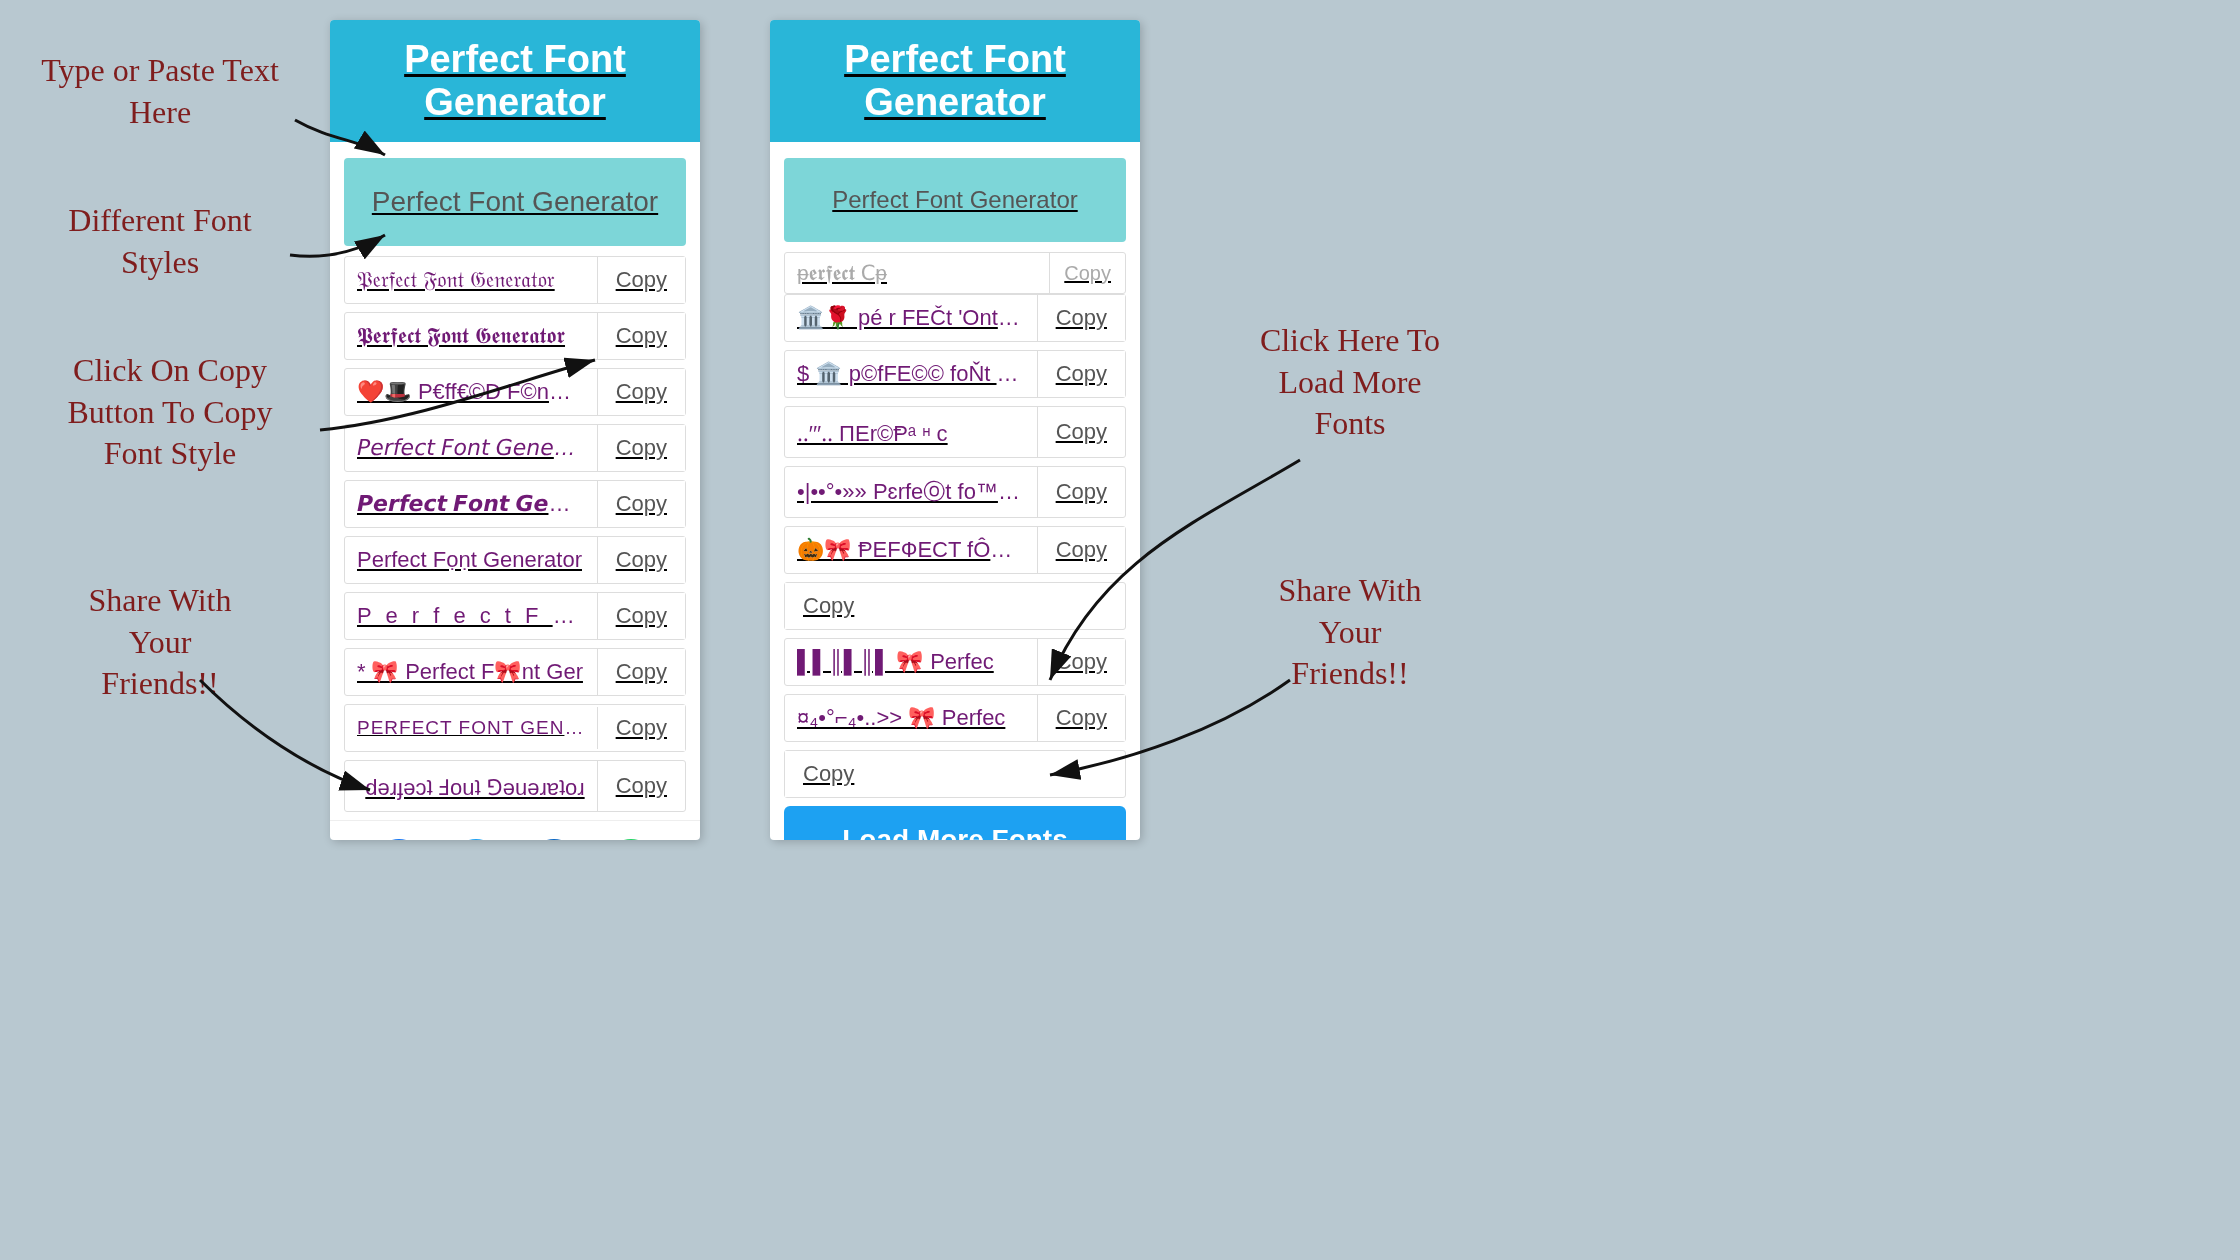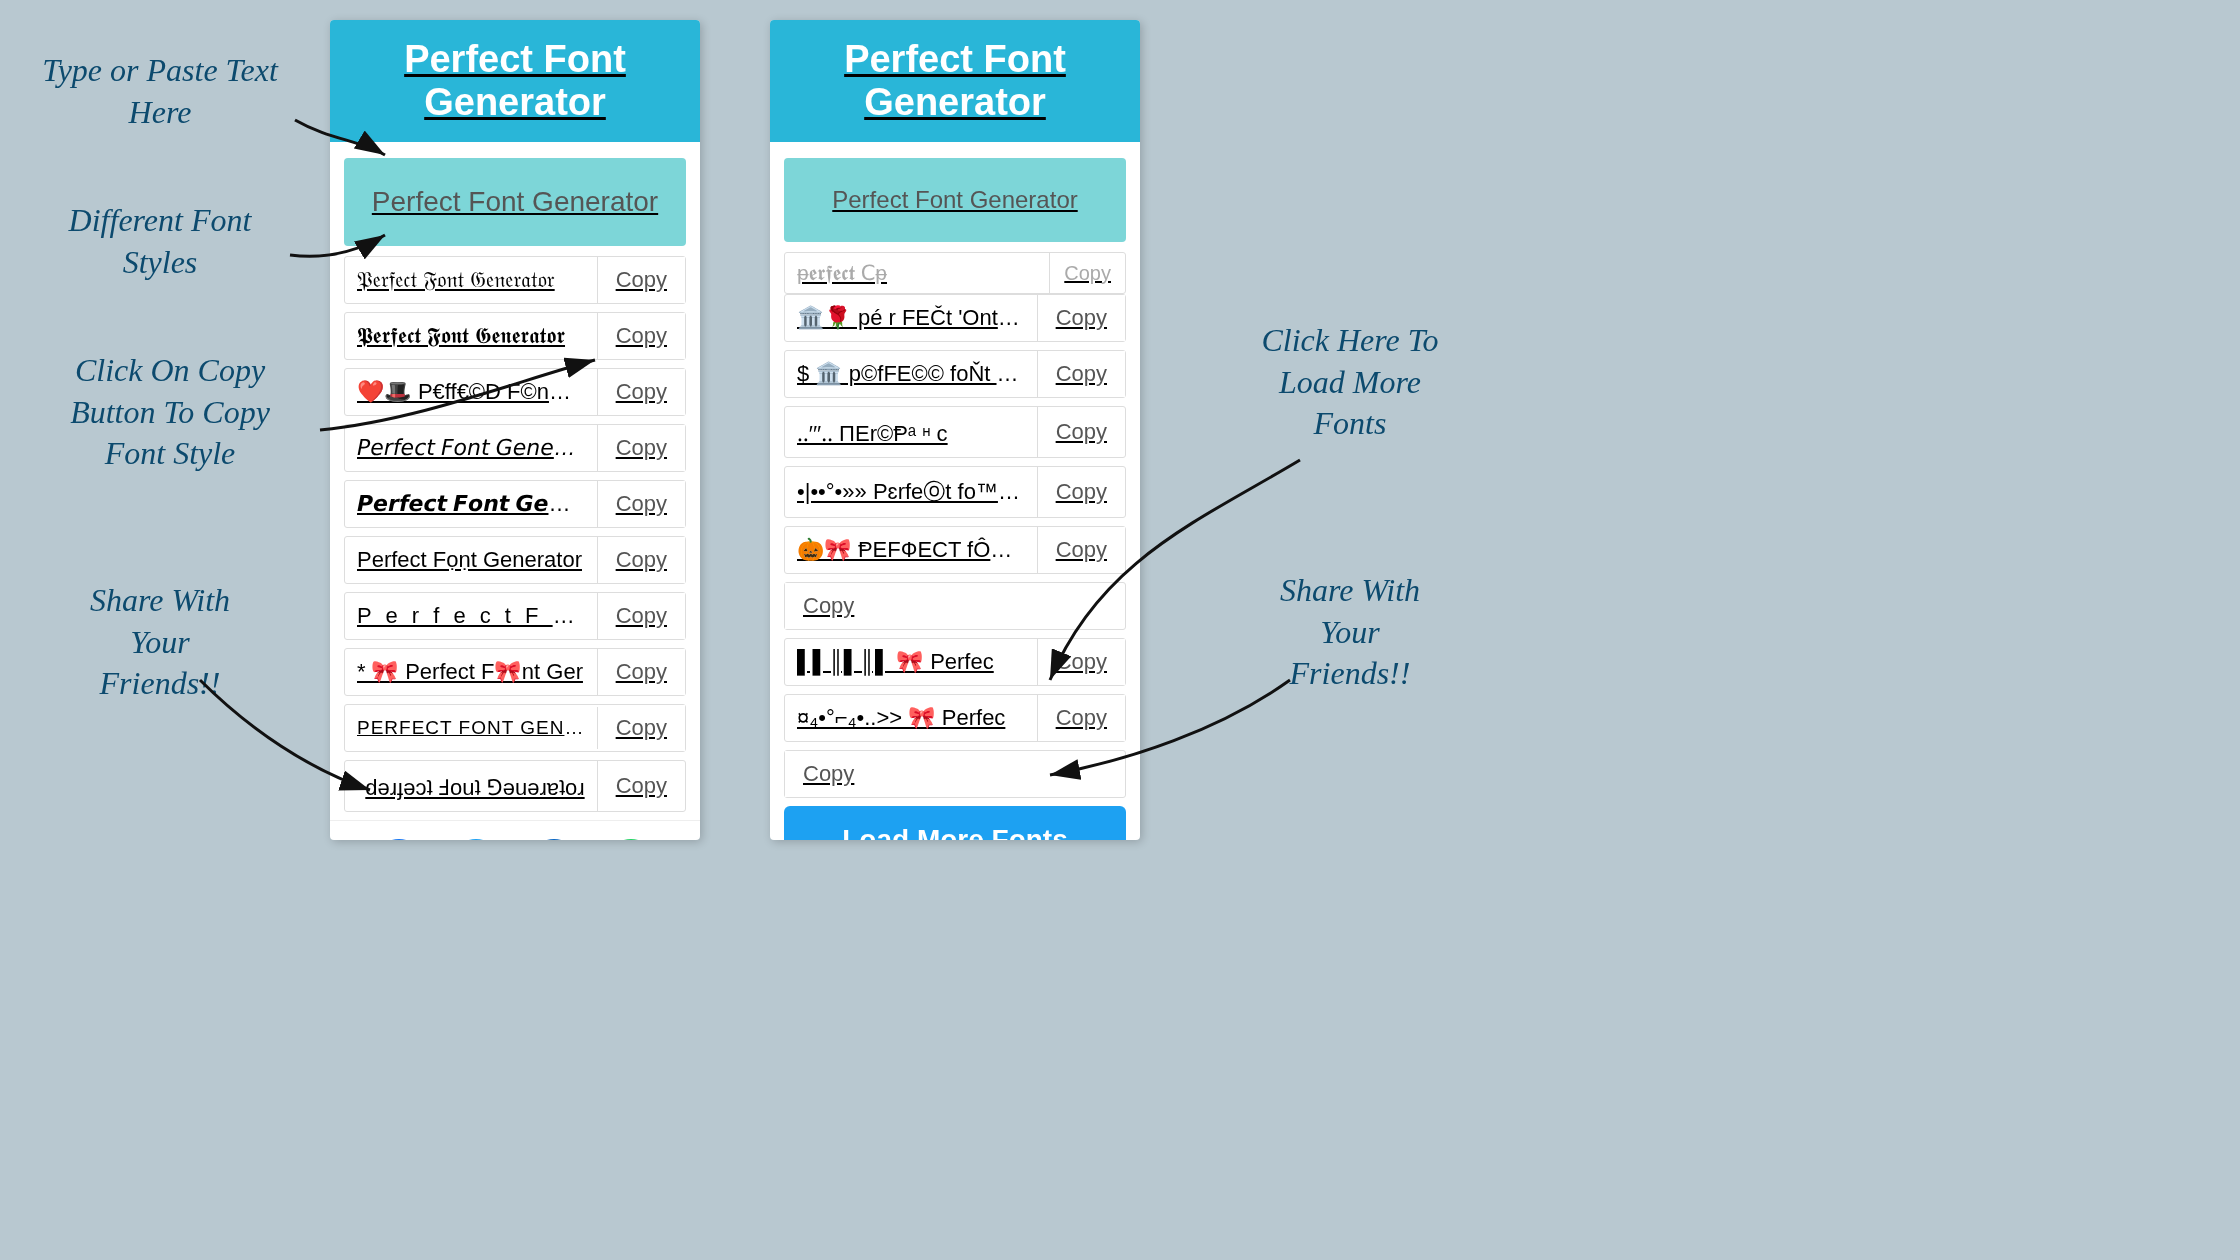--- a/index.html
+++ b/index.html
@@ -10,22 +10,21 @@
       height: 1260px;
       overflow: hidden;
       position: relative;
     }
 
     
     .annotation {
       position: absolute;
       font-family: 'Segoe Script', 'Comic Sans MS', cursive;
       font-size: 32px;
-      color: #0c4a6e;
-      font-style: italic;
+      color: #7f1d1d;
       line-height: 1.3;
       text-align: center;
     }
 
     
     .arrows-layer {
       position: absolute;
       top: 0; left: 0;
       width: 2240px;
       height: 1260px;
@@ -75,21 +74,21 @@
       border: 1px solid #ddd;
       border-radius: 3px;
       margin-bottom: 8px;
       background: white;
     }
 
     .font-text {
       flex: 1;
       padding: 10px 12px;
       font-size: 22px;
-      color: #000000;
+      color: #701a75;
       overflow: hidden;
       text-overflow: ellipsis;
       white-space: nowrap;
       border-right: 1px solid #ddd;
     }
 
     .copy-btn {
       padding: 10px 18px;
       font-size: 22px;
       color: #555;

